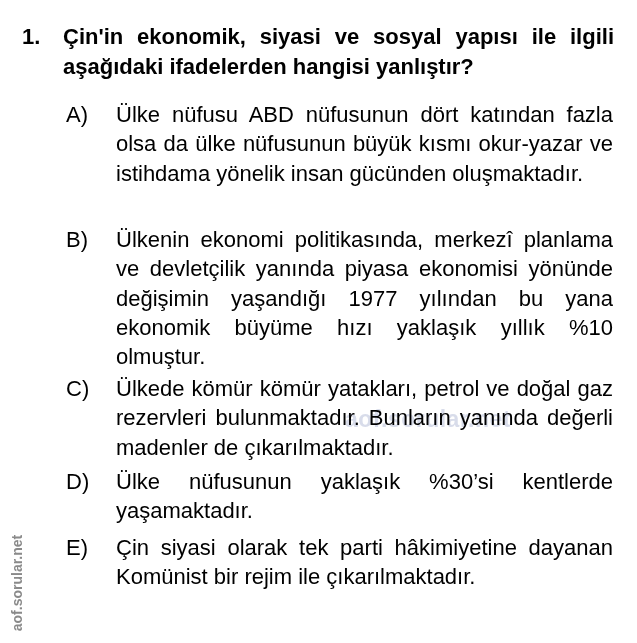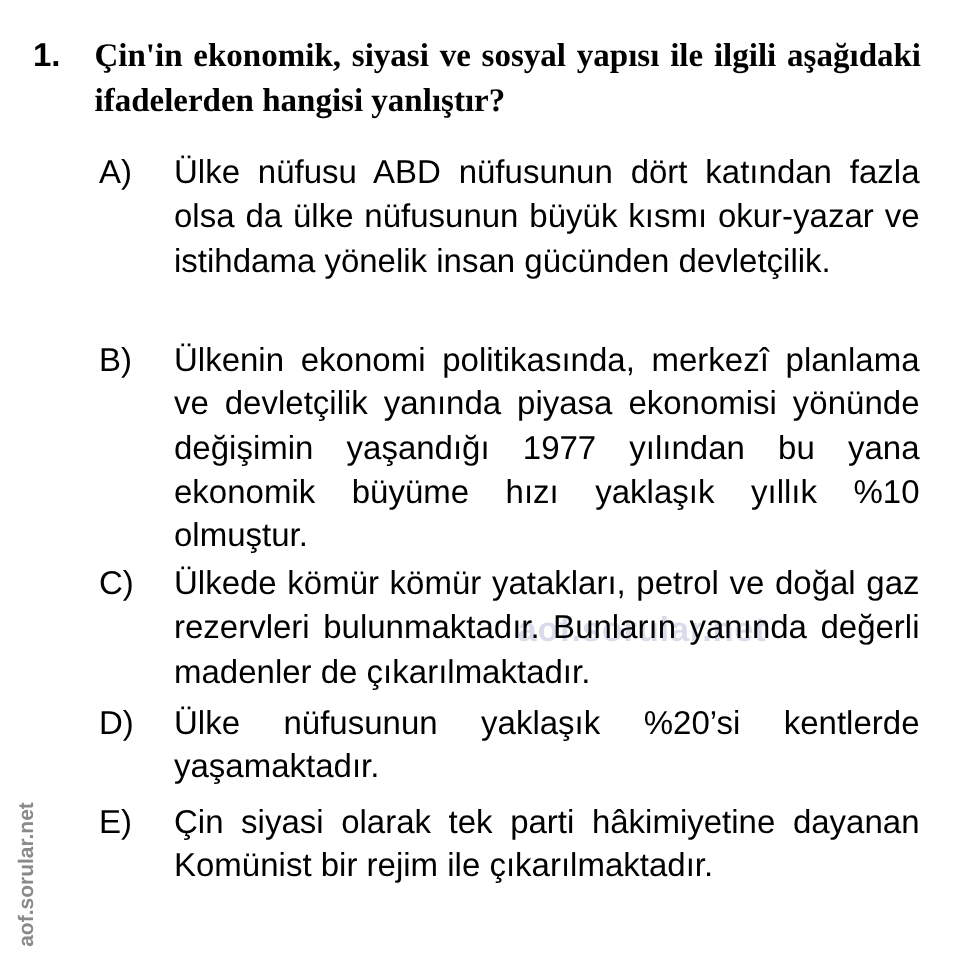--- a/index.html
+++ b/index.html
@@ -26,21 +26,20 @@
       display: flex;
     }
     .q-num {
       width: 41px;
       flex: 0 0 41px;
     }
     .q-text {
       flex: 1;
       text-align: justify;
       text-align-last: left;
-      font-family: Liberation Serif, serif;
     }
     .option {
       position: absolute;
       left: 66px;
       width: 547px;
       font-size: 22px;
       line-height: 29.3px;
       display: flex;
     }
     .opt-letter {
@@ -90,34 +89,34 @@
 <div class="wm-center">aof.sorular.net</div>
 <div class="wm-side">aof.sorular.net</div>
 
 <div class="question">
   <span class="q-num">1.</span>
   <span class="q-text">Çin'in ekonomik, siyasi ve sosyal yapısı ile ilgili aşağıdaki ifadelerden hangisi yanlıştır?</span>
 </div>
 
 <div class="option" id="opt-a">
   <span class="opt-letter">A)</span>
-  <span class="opt-text">Ülke nüfusu ABD nüfusunun dört katından fazla olsa da ülke nüfusunun büyük kısmı okur-yazar ve istihdama yönelik insan gücünden devletçilik.</span>
+  <span class="opt-text">Ülke nüfusu ABD nüfusunun dört katından fazla olsa da ülke nüfusunun büyük kısmı okur-yazar ve istihdama yönelik insan gücünden oluşmaktadır.</span>
 </div>
 
 <div class="option" id="opt-b">
   <span class="opt-letter">B)</span>
   <span class="opt-text">Ülkenin ekonomi politikasında, merkezî planlama ve devletçilik yanında piyasa ekonomisi yönünde değişimin yaşandığı 1977 yılından bu yana ekonomik büyüme hızı yaklaşık yıllık %10 olmuştur.</span>
 </div>
 
 <div class="option" id="opt-c">
   <span class="opt-letter">C)</span>
   <span class="opt-text">Ülkede kömür kömür yatakları, petrol ve doğal gaz rezervleri bulunmaktadır. Bunların yanında değerli madenler de çıkarılmaktadır.</span>
 </div>
 
 <div class="option" id="opt-d">
   <span class="opt-letter">D)</span>
-  <span class="opt-text">Ülke nüfusunun yaklaşık %20’si kentlerde yaşamaktadır.</span>
+  <span class="opt-text">Ülke nüfusunun yaklaşık %30’si kentlerde yaşamaktadır.</span>
 </div>
 
 <div class="option" id="opt-e">
   <span class="opt-letter">E)</span>
   <span class="opt-text">Çin siyasi olarak tek parti hâkimiyetine dayanan Komünist bir rejim ile çıkarılmaktadır.</span>
 </div>
 
 </body></html>

